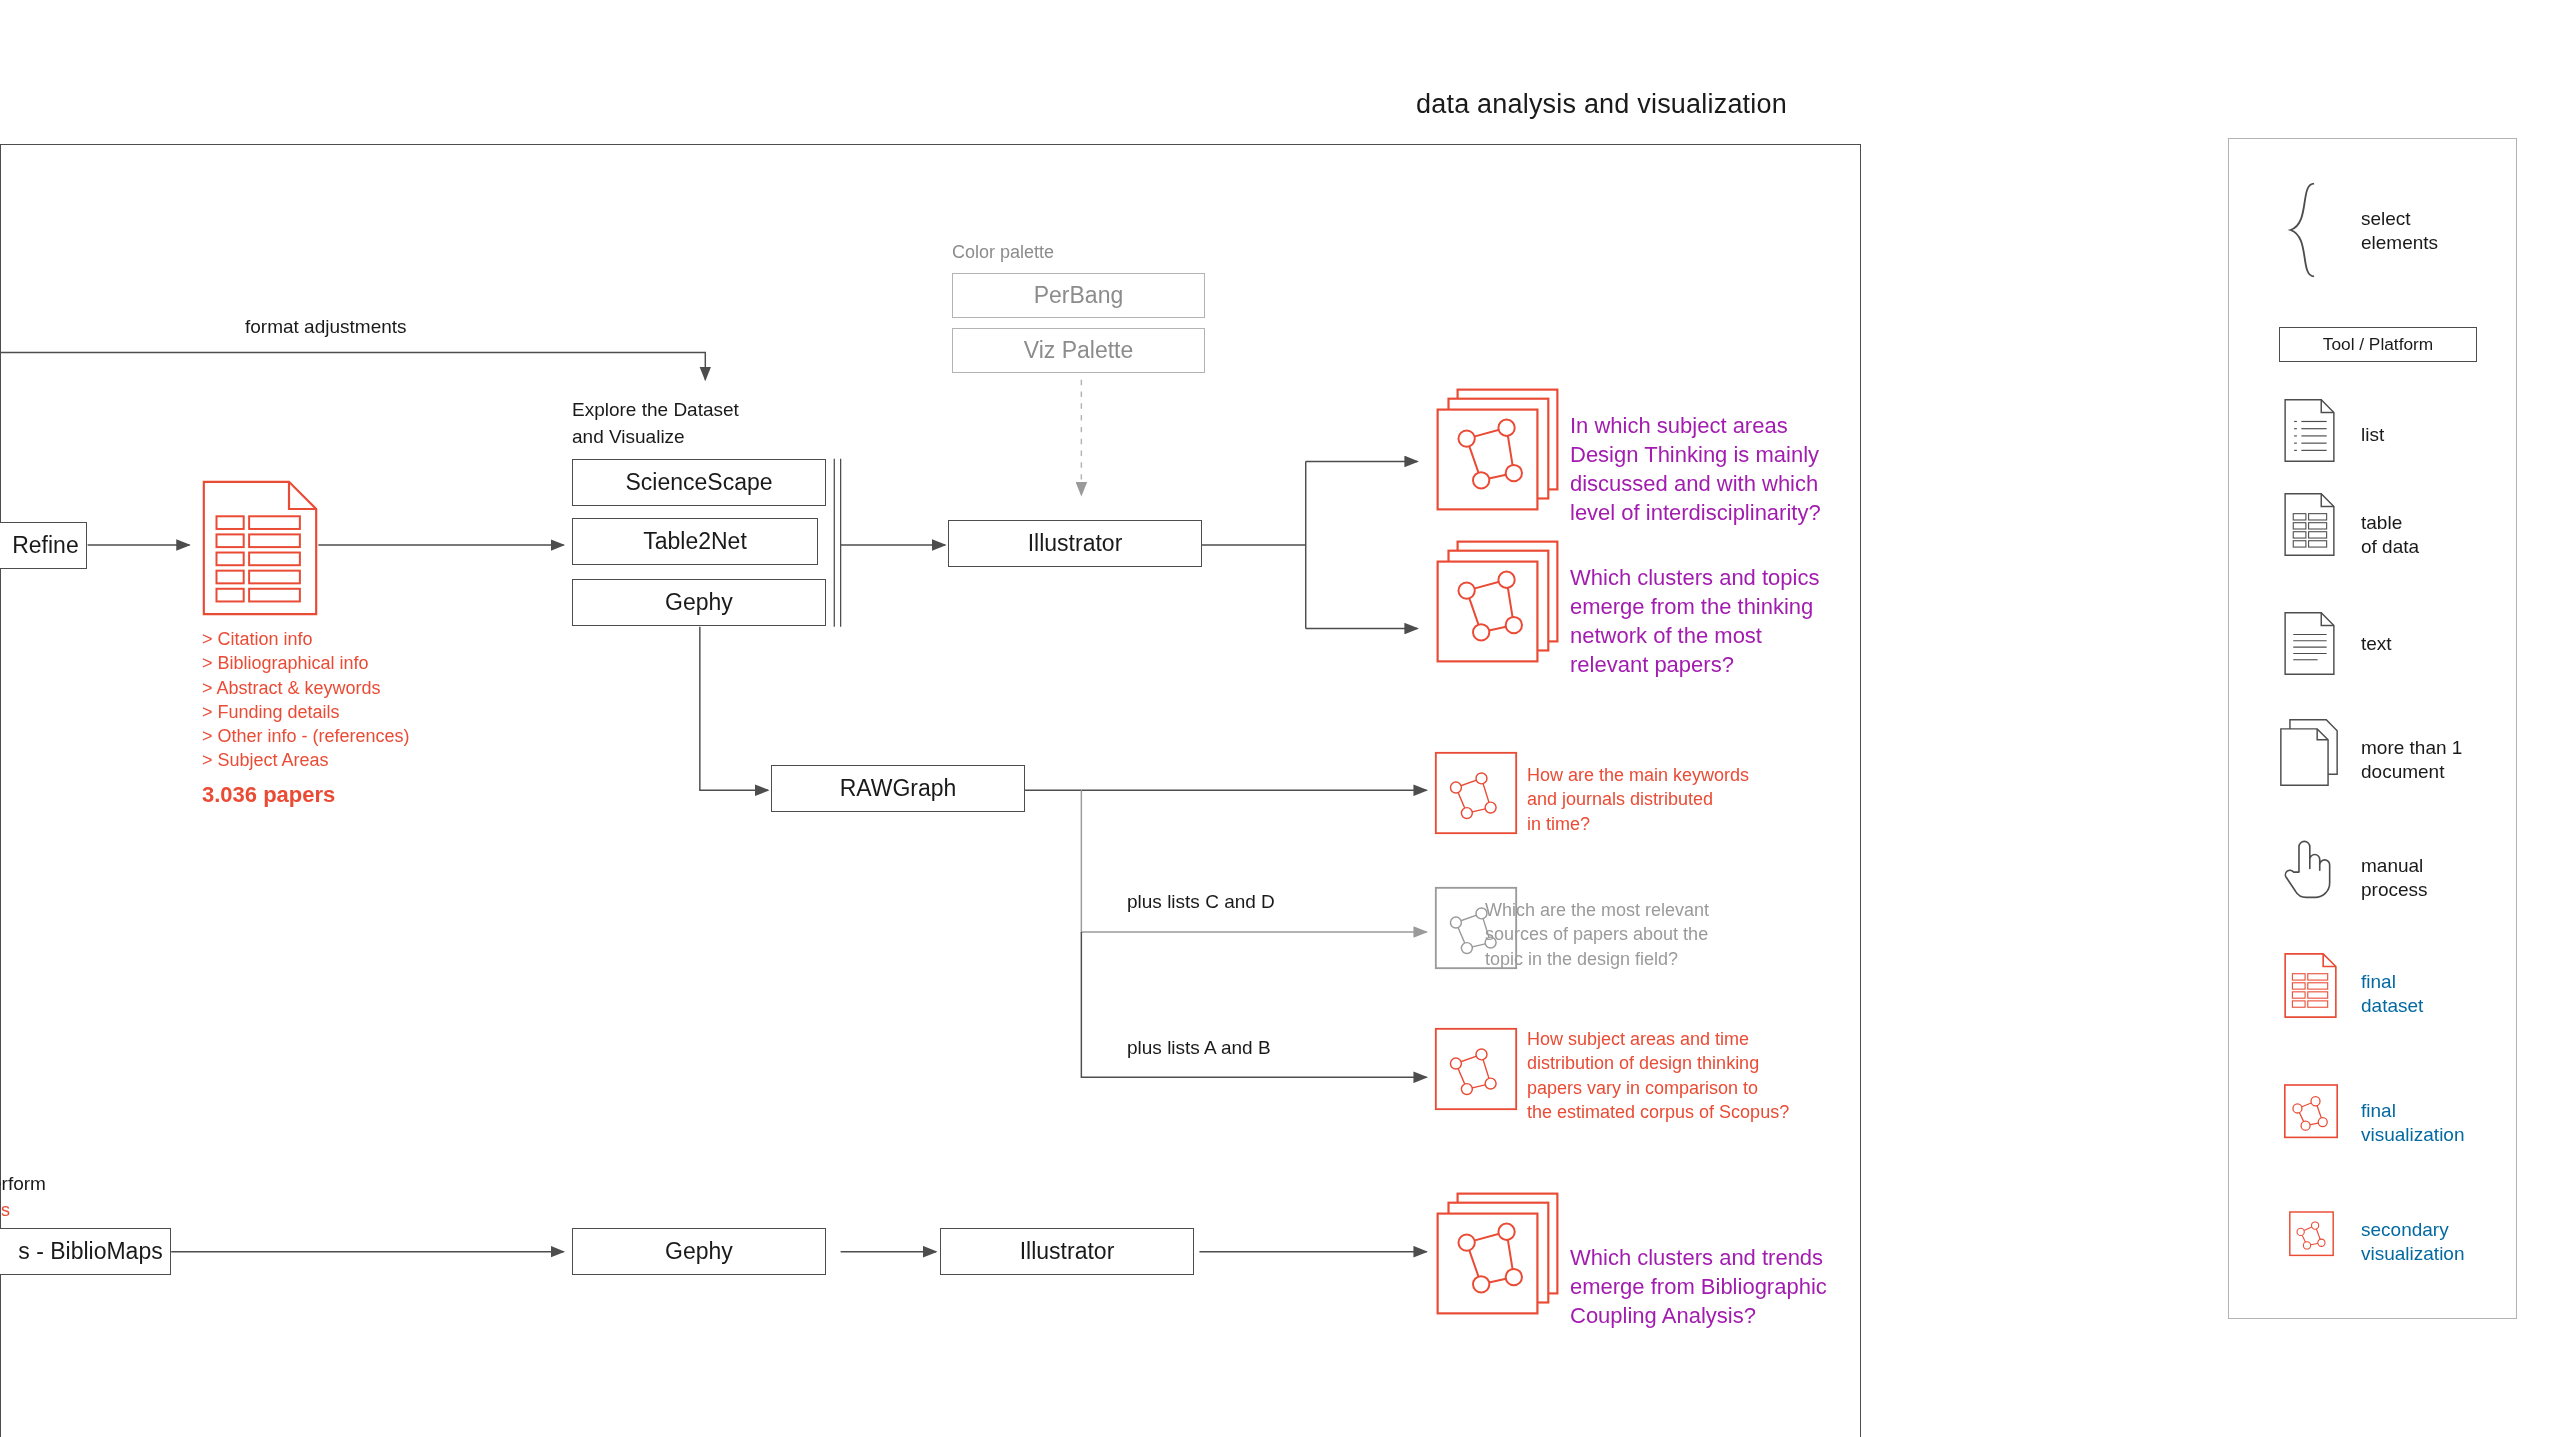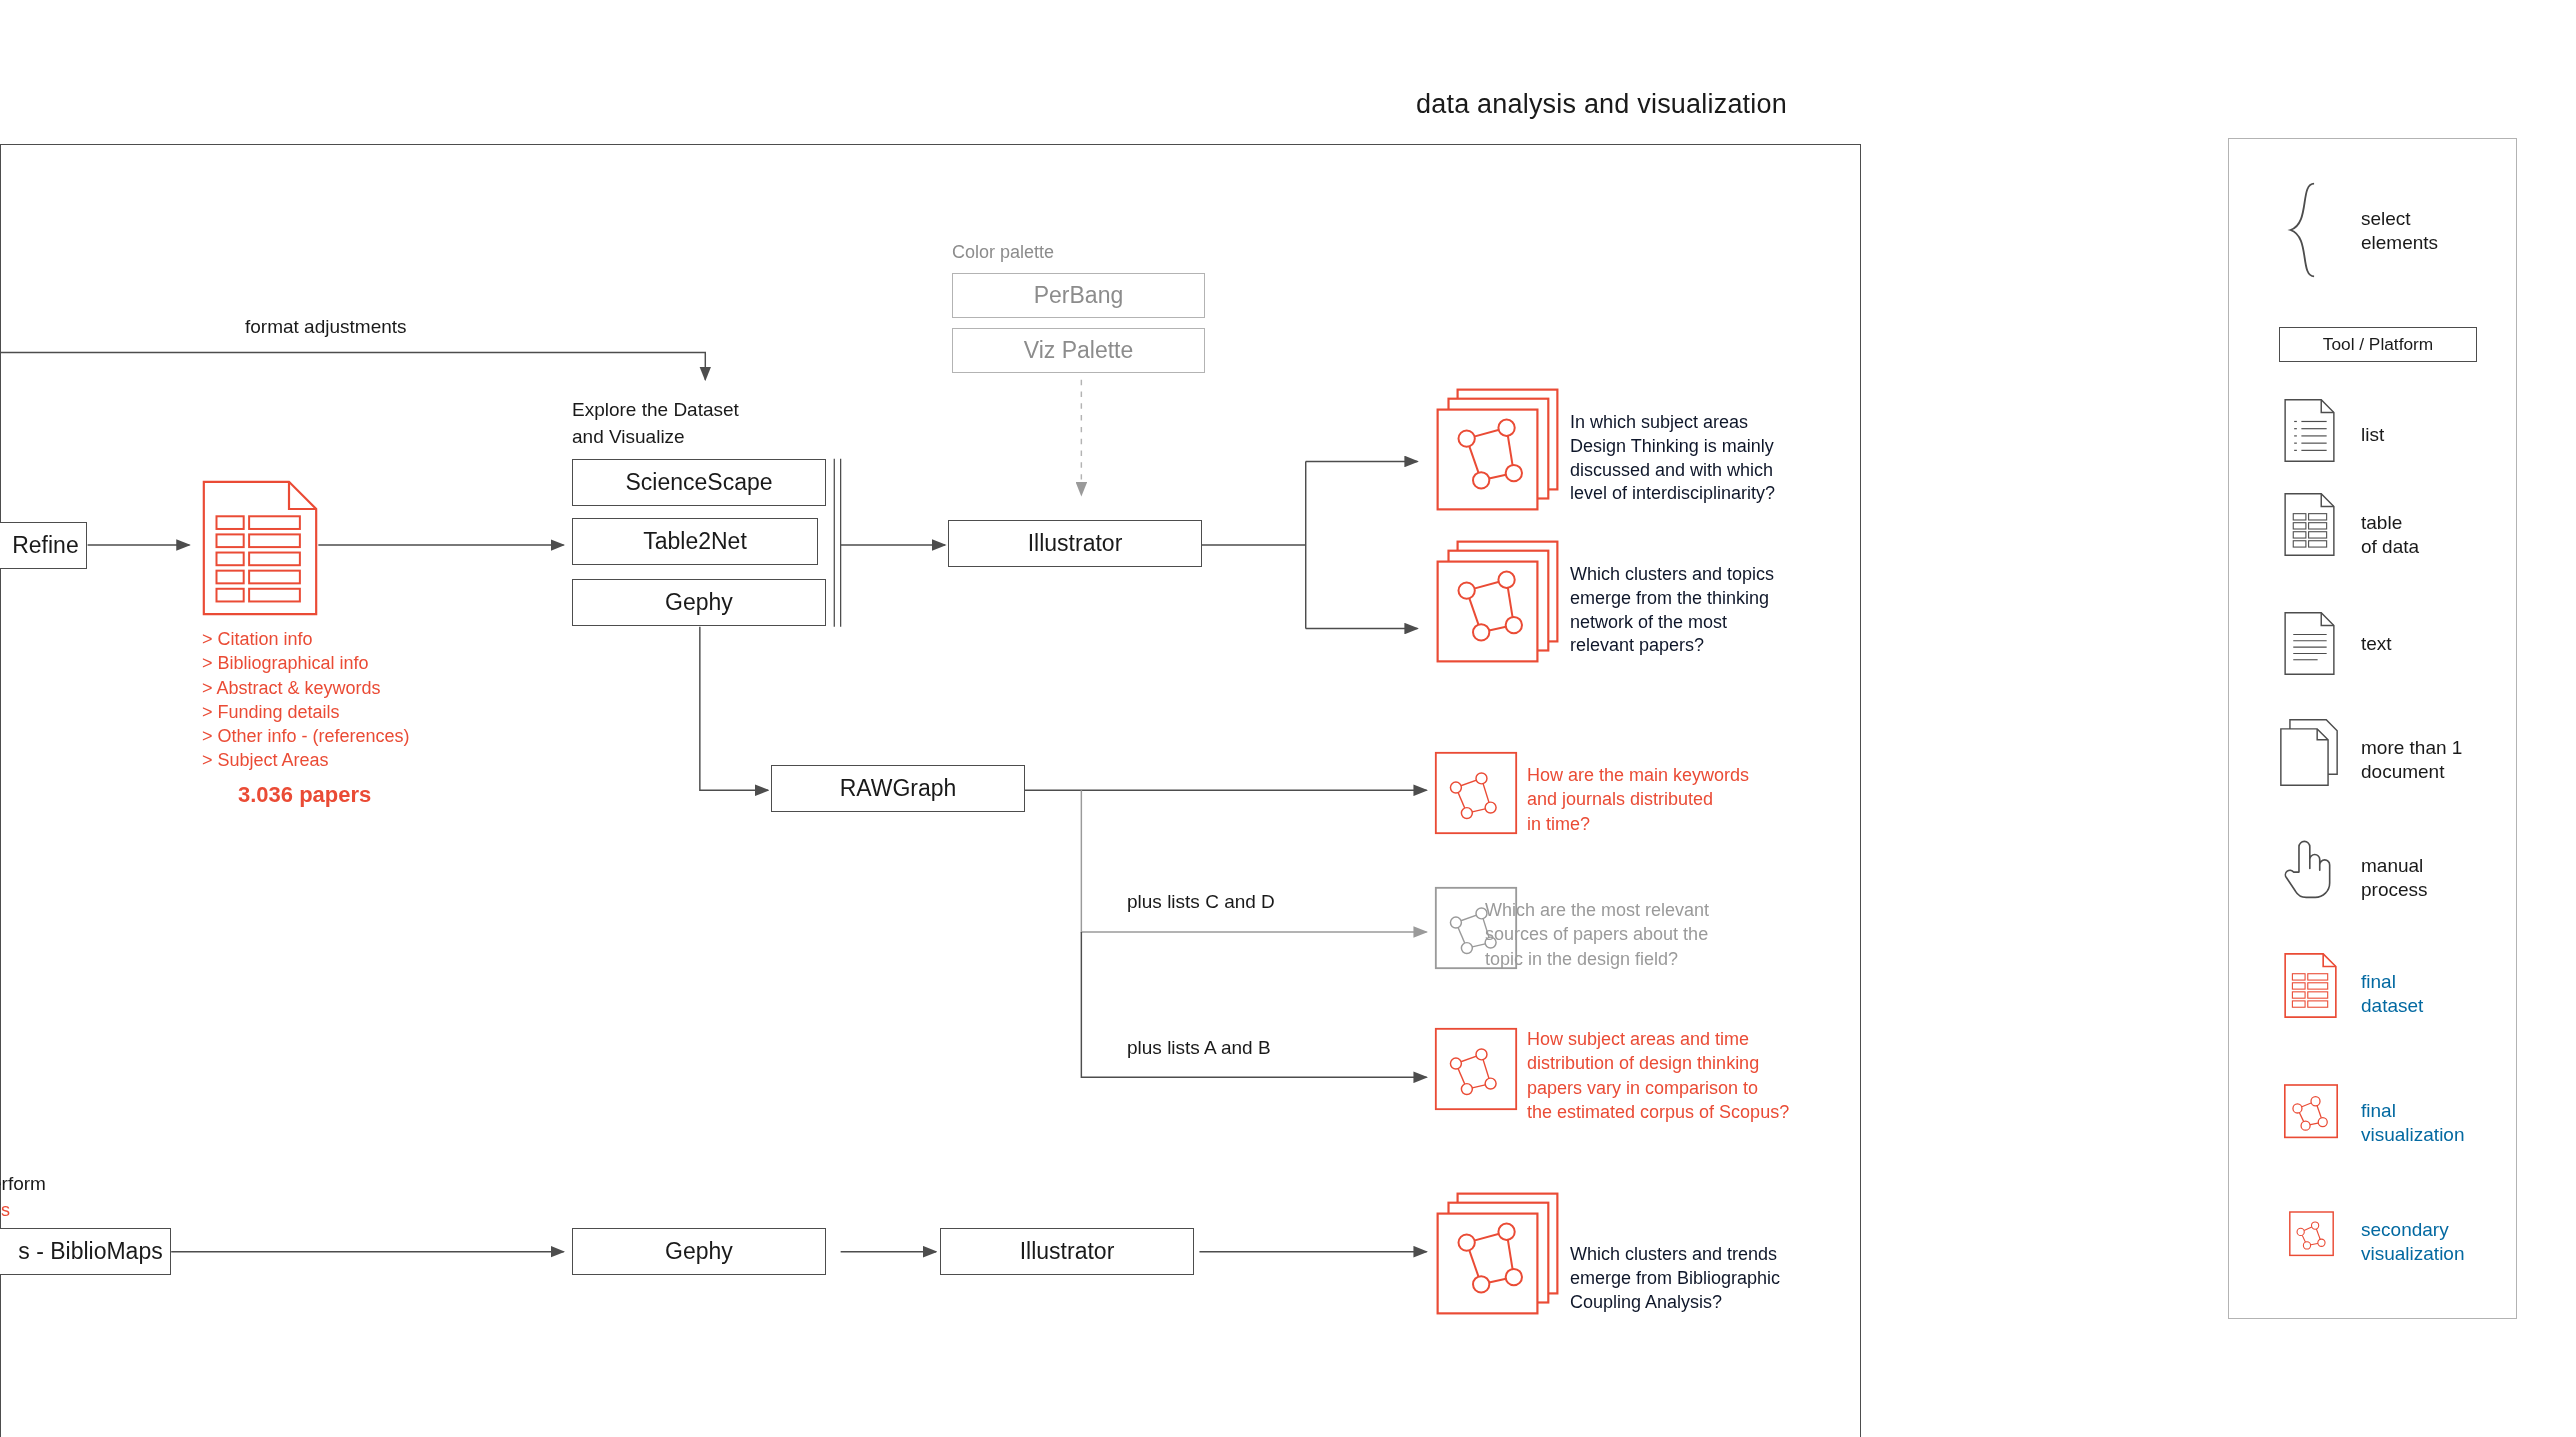--- a/index.html
+++ b/index.html
@@ -55,34 +55,33 @@
     font-size: 18px;
     color: #8c8c8c;
     line-height: 1.3;
   }
   .lbl-red {
     font-size: 18px;
     color: #ea4b35;
     line-height: 1.35;
   }
   .q-red {
-    font-size: 18px;
-    color: #0f172a;
+    font-size: 22px;
+    color: #a21caf;
     line-height: 1.32;
   }
   .q-grey {
     font-size: 18px;
     color: #9a9a9a;
     line-height: 1.35;
   }
   .bold-red {
     font-size: 22px;
     color: #ea4b35;
     font-weight: bold;
-    margin-left: 36px;
   }
   .legend-panel {
     border: 0.9px solid #b3b3b3;
     background: #fff;
     box-sizing: border-box;
   }
   .legend-label {
     font-size: 19px;
     color: #1a1a1a;
     line-height: 1.25;

